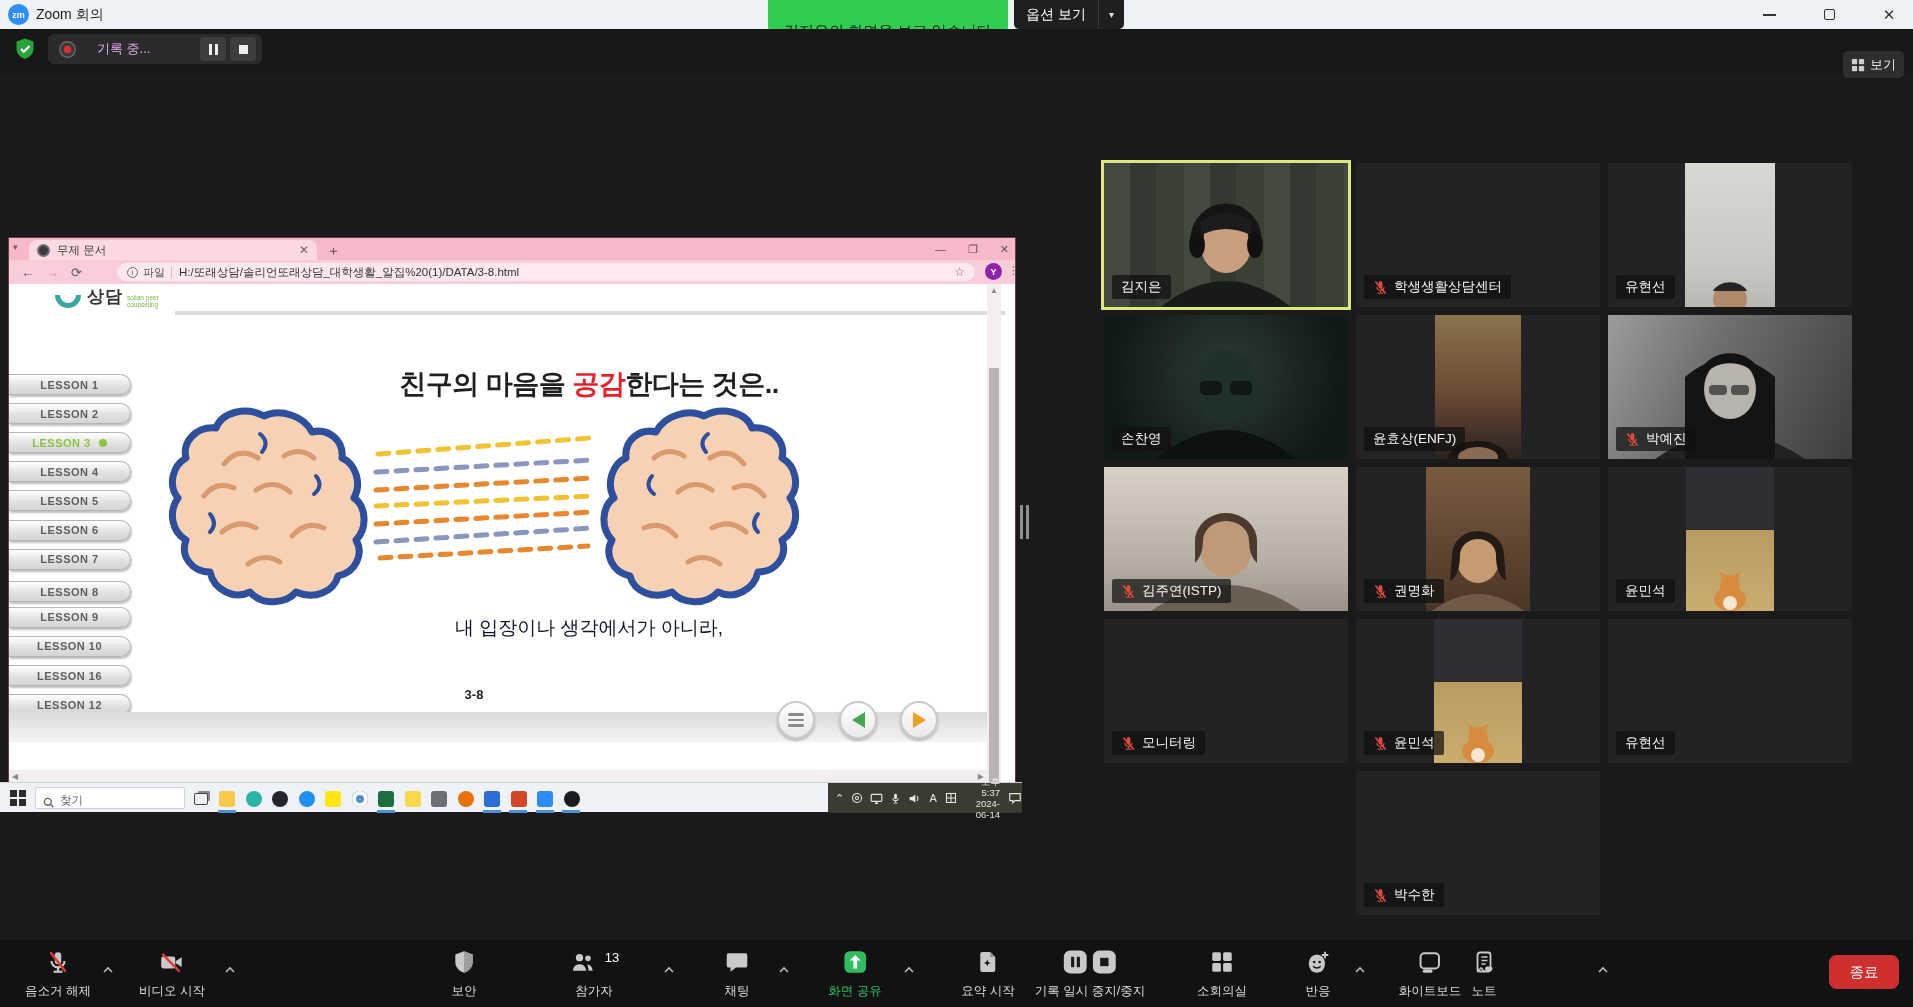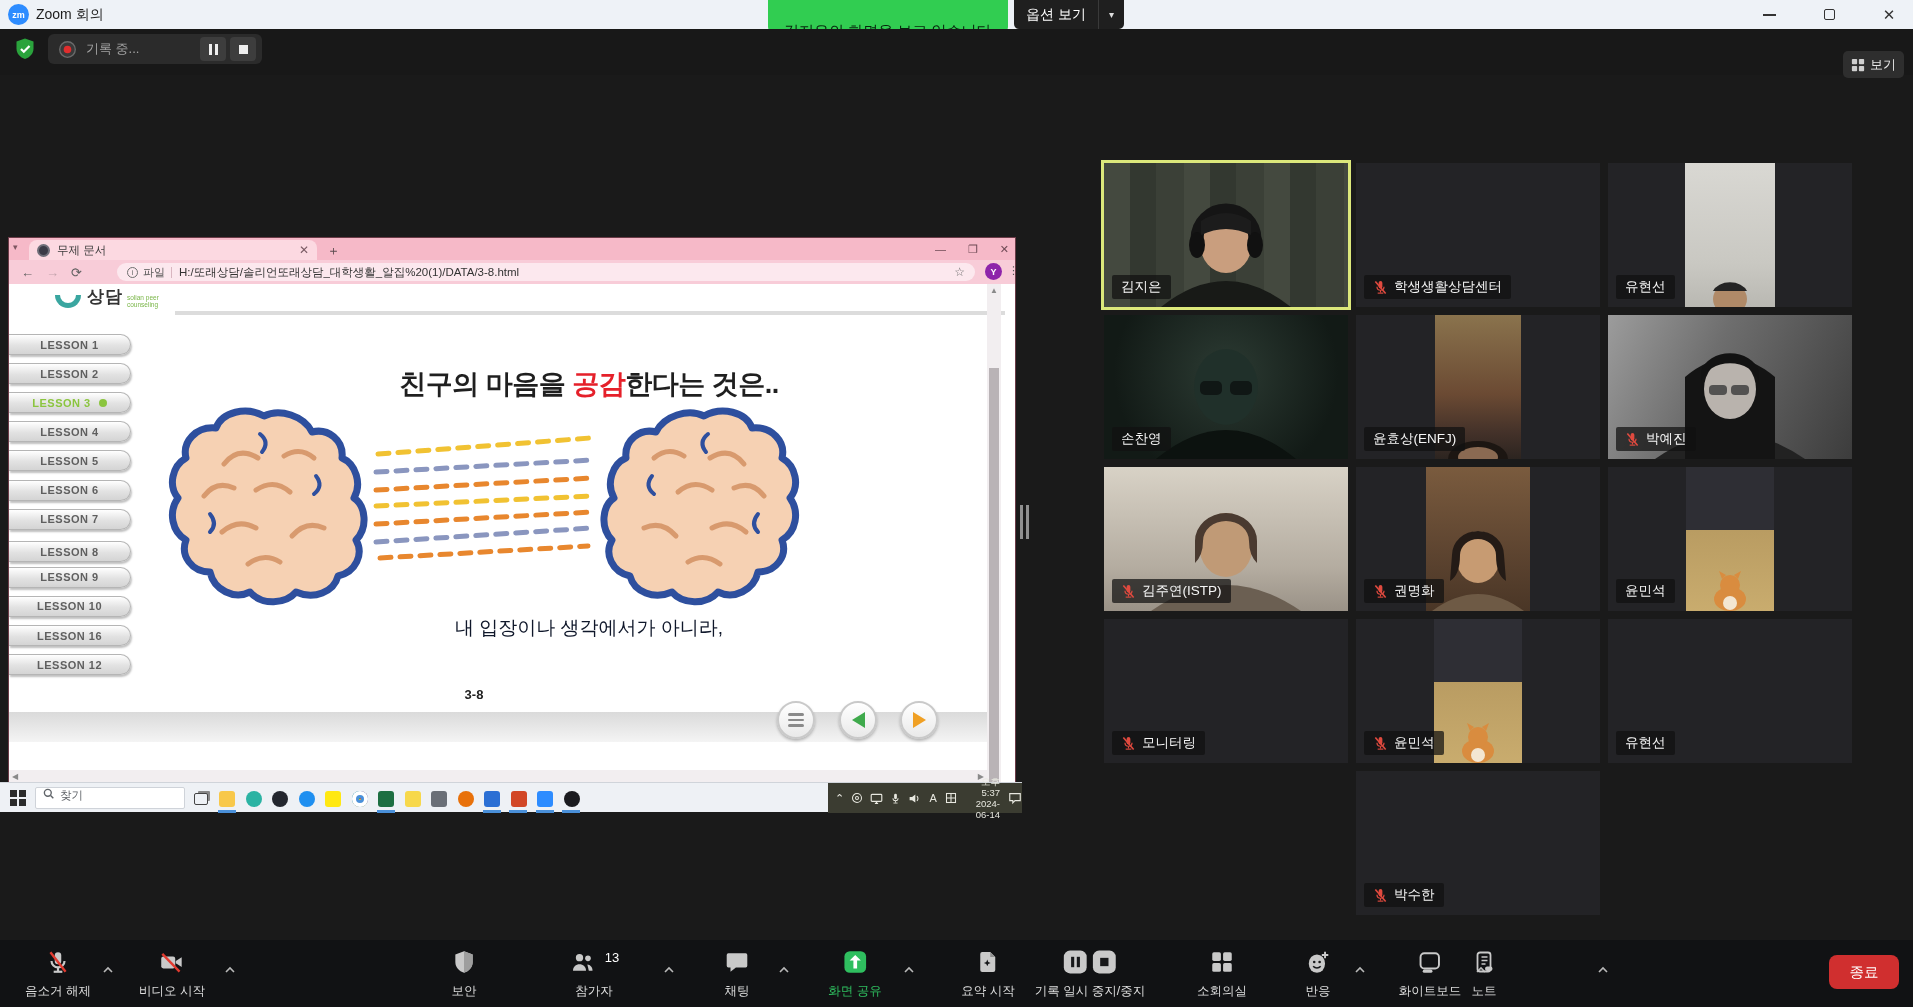--- a/index.html
+++ b/index.html
@@ -29,21 +29,21 @@
   .wc-min .bar { width:13px; height:2px; background:#333; }
   .wc-max .box { width:11px; height:11px; border:1.5px solid #333; border-radius:2px; }
   .wc-close { font-size:15px; }
 
   
   .subbar { position:absolute; left:0; top:29px; width:1913px; height:46px; background:#181818; }
   .shield-ic { position:absolute; left:13px; top:36px; width:24px; height:26px; }
   .rec-pill { position:absolute; left:48px; top:34px; width:214px; height:30px; background:#2b2b2b;
               border-radius:6px; display:flex; align-items:center; padding:0 6px; }
   .rec-dot { width:19px; height:19px; margin-left:4px; }
-  .rec-label { color:#a3a3a3; font-size:13px; margin-left:9px; flex:1; }
+  .rec-label { color:#f0abfc; font-size:13px; margin-left:20px; flex:1; }
   .rec-btn { width:26px; height:24px; background:#3d3d3d; border-radius:4px; margin-left:4px;
              display:flex; align-items:center; justify-content:center; }
   .pause-bars { display:flex; gap:3px; } .pause-bars i { width:3px; height:11px; background:#eee; }
   .stop-sq { width:9px; height:9px; background:#eee; }
   .view-btn { position:absolute; left:1843px; top:51px; height:27px; padding:0 8px;
               background:#2e2e2e; border-radius:5px; color:#e8e8e8; font-size:13px;
               display:flex; align-items:center; gap:5px; }
 
   
   .browser { position:absolute; left:9px; top:238px; width:1006px; height:568px;
@@ -87,21 +87,21 @@
   .slide-title { position:absolute; left:282px; top:-17px; font-size:37px; font-weight:bold;
                  color:#6fbcd9; letter-spacing:2px; white-space:nowrap; }
   .title-rule { position:absolute; left:166px; top:27px; width:830px; height:4px; background:#dcdcdc; }
 
   
   .lesson-btn { position:absolute; left:0; width:122px; height:21px;
                 background:linear-gradient(#ffffff,#e2e2e2 55%,#d4d4d4);
                 border:1px solid #b5b5b5; border-left:none; border-radius:0 11px 11px 0;
                 box-shadow:1px 2px 2px rgba(0,0,0,0.25);
                 font-size:11px; font-weight:bold; color:#5f5f5f; letter-spacing:0.5px;
-                display:flex; align-items:center; justify-content:center; }
+                display:flex; align-items:center; justify-content:center;margin-top:40px; }
   .lesson-btn.active { color:#8bc53f; }
   .lesson-dot { width:8px; height:8px; border-radius:50%; background:#8bc53f; margin-left:8px; }
 
   
   .slide-heading { position:absolute; left:170px; top:82px; width:820px; text-align:center;
                    font-size:27px; font-weight:bold; color:#1f1f1f; letter-spacing:-0.5px; }
   .slide-heading .em { color:#e5202a; }
   .brains { position:absolute; left:155px; top:114px; }
   .caption { position:absolute; left:170px; top:330px; width:820px; text-align:center;
              font-size:19px; color:#0f172a; line-height:27px; }
@@ -129,21 +129,21 @@
               display:flex; justify-content:space-between; align-items:center; padding:0 3px;
               font-size:8px; color:#8a8a8a; }
 
   
   .taskbar { position:absolute; left:0; top:782px; width:1022px; height:30px; background:#eef1f5;
              border-top:1px solid #d0d4da; z-index:3; }
   .start-btn { position:absolute; left:10px; top:7px; width:16px; height:16px;
                display:grid; grid-template-columns:7px 7px; grid-template-rows:7px 7px; gap:2px; }
   .start-btn i { background:#2b2b2b; }
   .search-box { position:absolute; left:35px; top:4px; width:150px; height:22px; background:#fff;
-                border:1px solid #cfd3d9; border-radius:2px; display:flex; align-items:flex-start;
+                border:1px solid #cfd3d9; border-radius:2px; display:flex; align-items:flex-end;
                 padding:0 7px; gap:6px; font-size:11.5px; color:#5f6368; }
   .tb-icon { position:absolute; top:7px; width:17px; height:17px; display:flex;
              align-items:center; justify-content:center; }
   .tb-active { position:absolute; top:27px; height:2.5px; width:18px; background:#4a90d9; }
   .tray { position:absolute; left:828px; top:0; width:194px; height:30px; background:#3b3c31;
           display:flex; align-items:center; color:#e8e8e0; }
   .tray-ic { margin-left:7px; display:flex; align-items:center; justify-content:center;
              width:14px; height:14px; font-size:11px; }
   .tray-time { margin-left:8px; font-size:9.5px; line-height:11px; text-align:right; width:52px; }
   .tray-note { margin-left:8px; }

